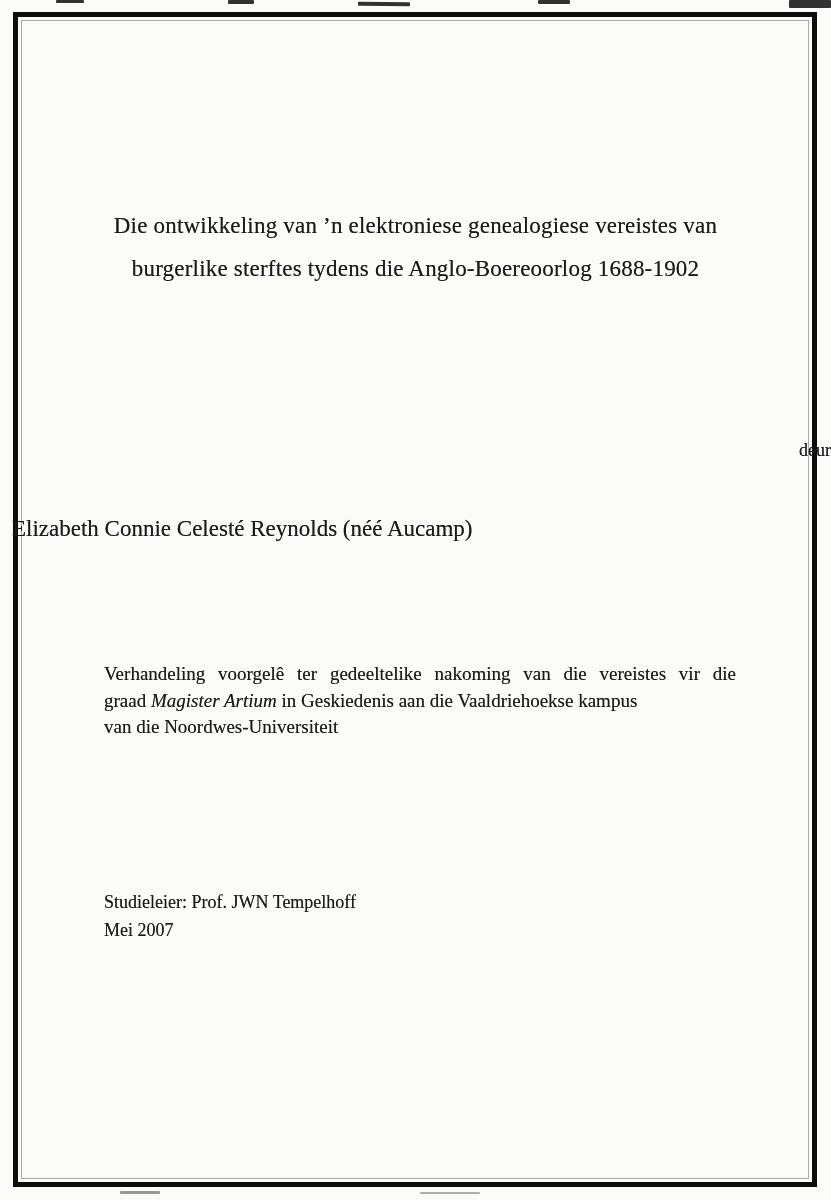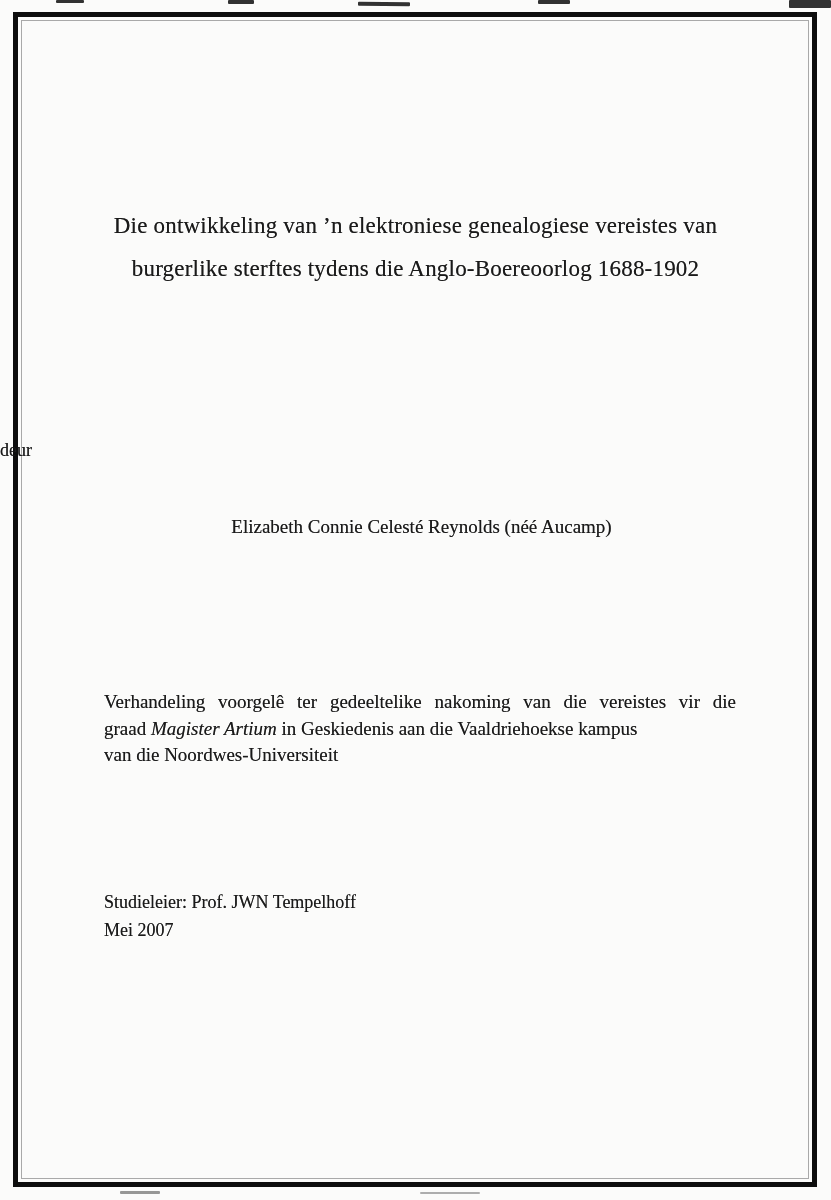--- a/index.html
+++ b/index.html
@@ -37,32 +37,32 @@
 
   .serif-scan{text-shadow:0 0 .4px rgba(0,0,0,.55);}
 
   .title-block{
     position:absolute;left:0;right:0;top:204px;
     text-align:center;font-size:23px;line-height:43px;
     letter-spacing:.2px;
   }
   .byline{
     position:absolute;left:0;right:0;top:440px;
-    text-align:left;font-size:18px;
+    text-align:right;font-size:18px;
   }
   .author{
     position:absolute;left:12px;right:0;top:516px;
-    text-align:center;font-size:19px;
+    font-size:23px;
   }
   .submission{
     position:absolute;left:104px;top:661px;width:632px;
     font-size:19px;line-height:26.5px;
   }
   .submission .justified{
-    text-align:justify;text-align-last:justify;margin-top:28px;
+    text-align:justify;text-align-last:justify;
   }
   .supervisor-block{
     position:absolute;left:104px;top:888px;
     font-size:18px;line-height:28px;
   }
   
   .logo{
     position:absolute;left:258px;top:972px;width:330px;height:90px;
   }
   .logo-mark{position:absolute;left:0;top:3px;width:107px;height:74px;}

